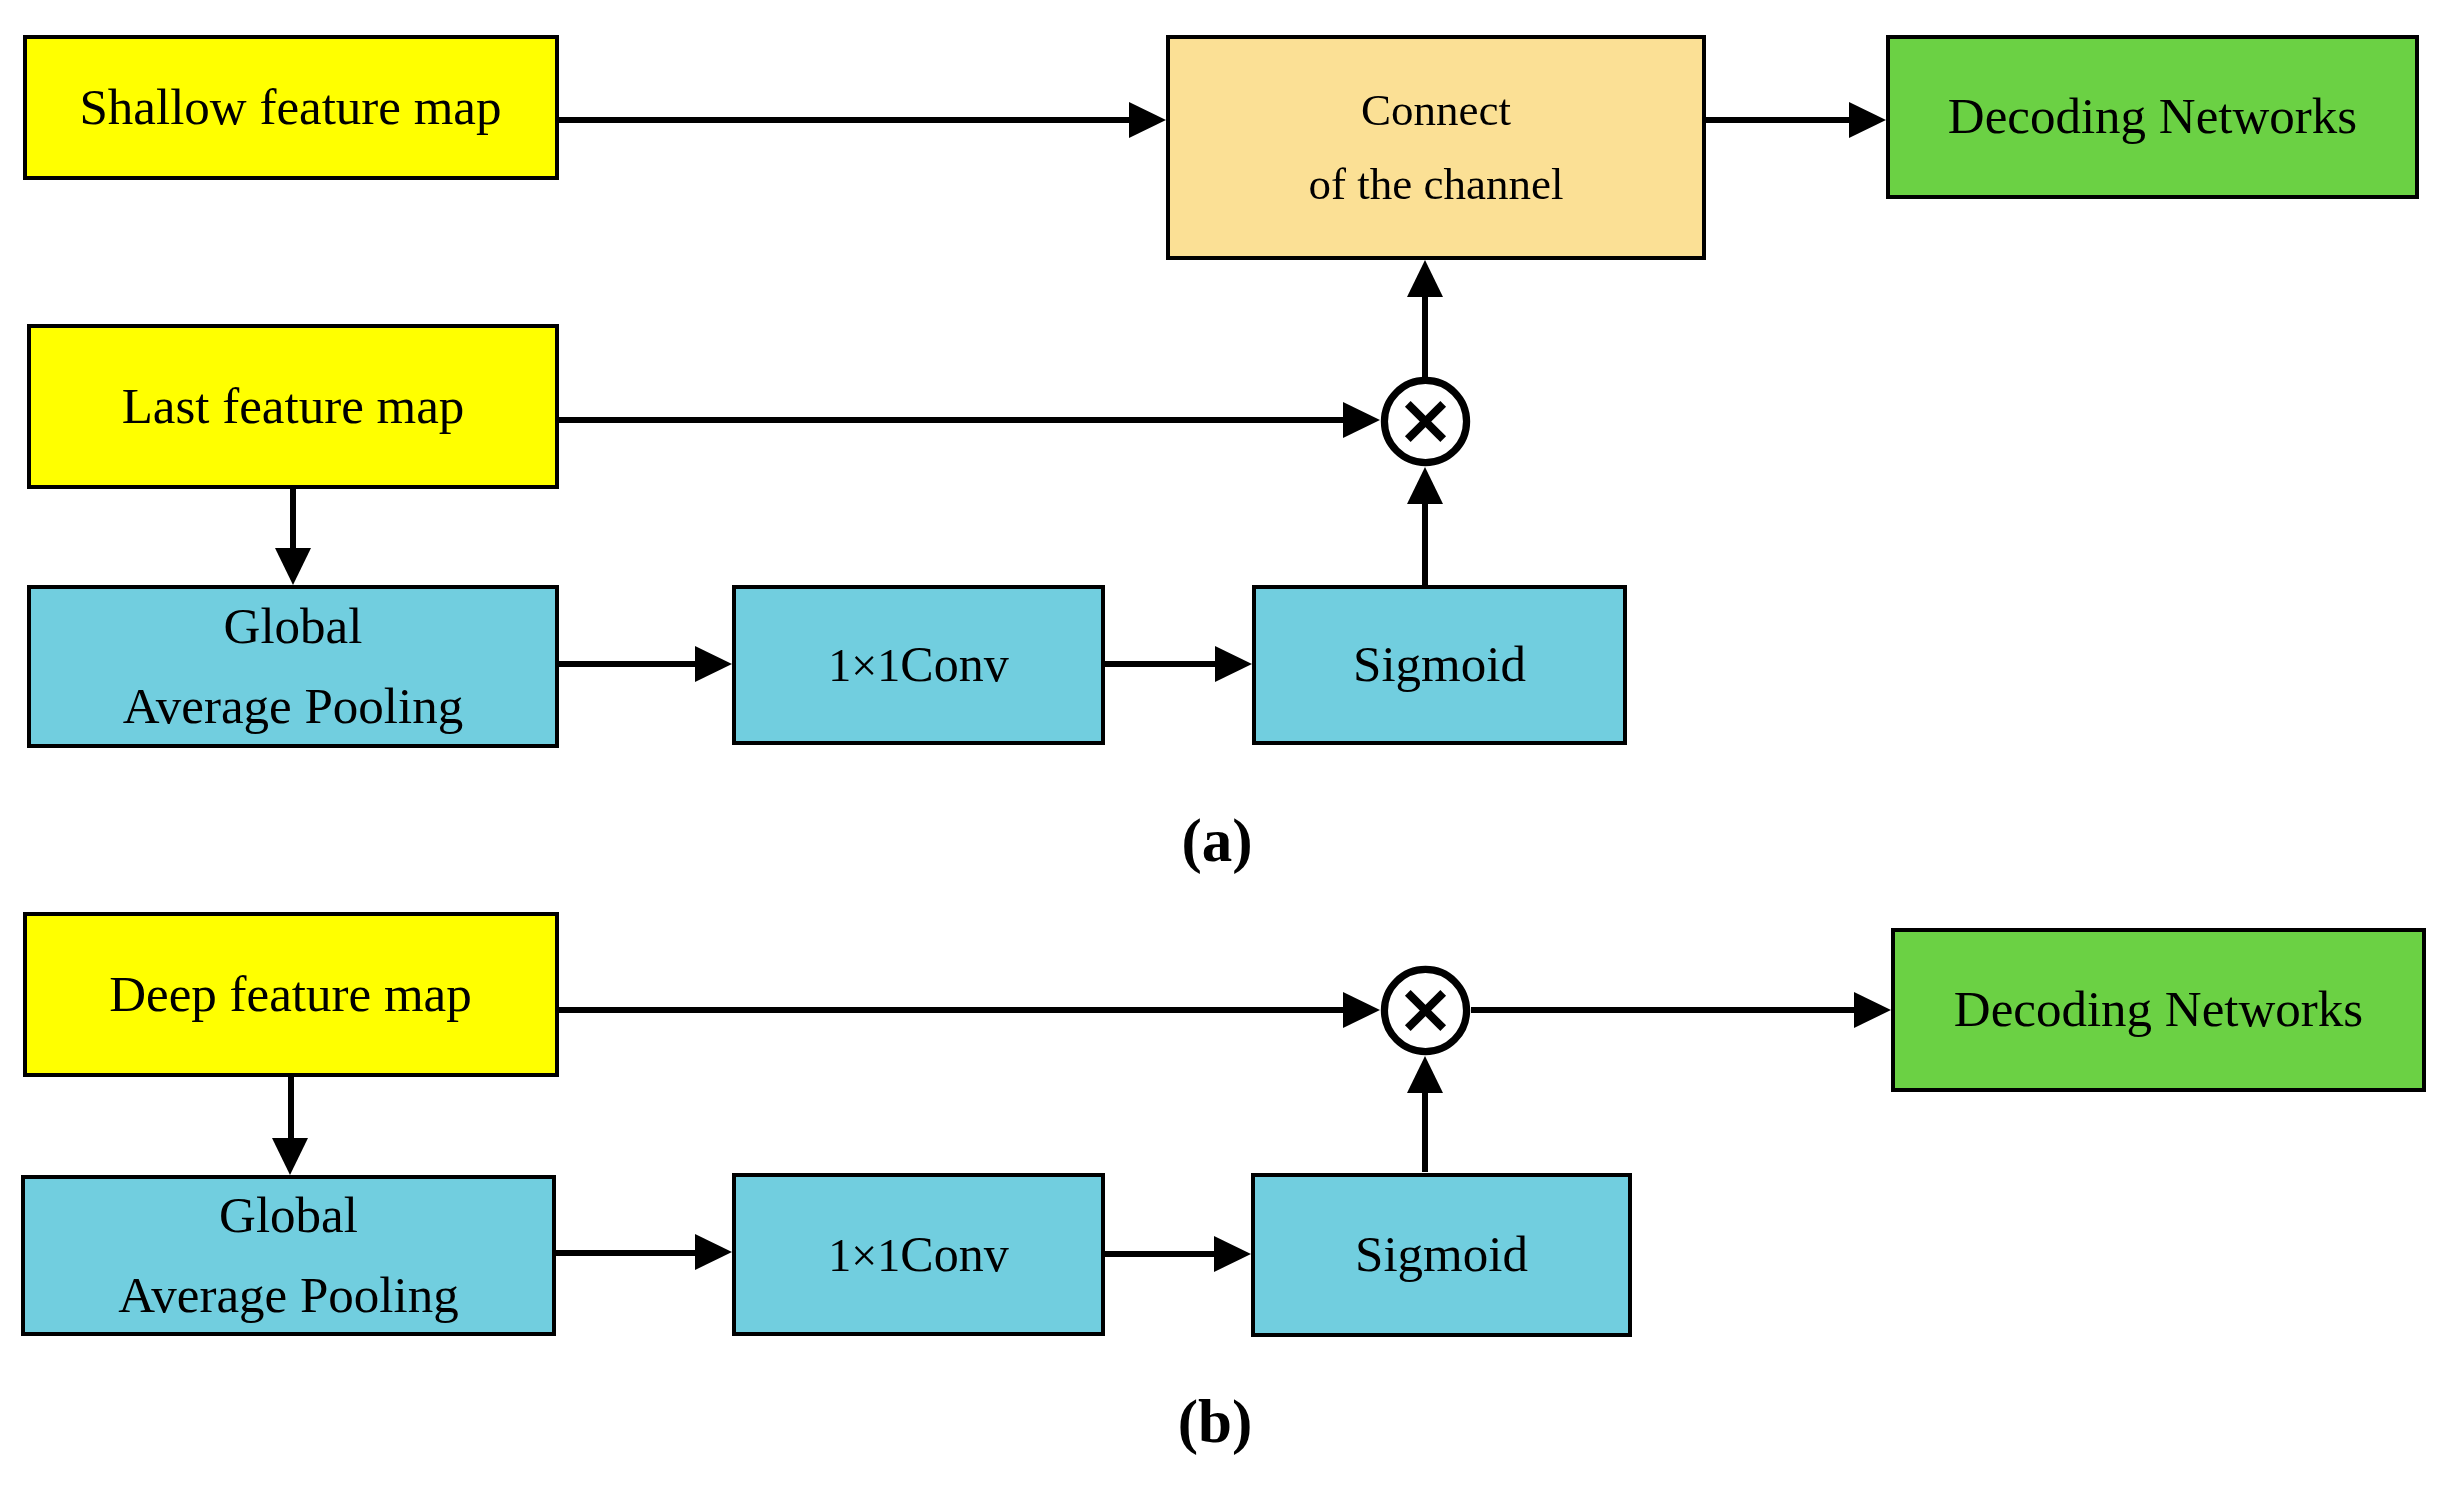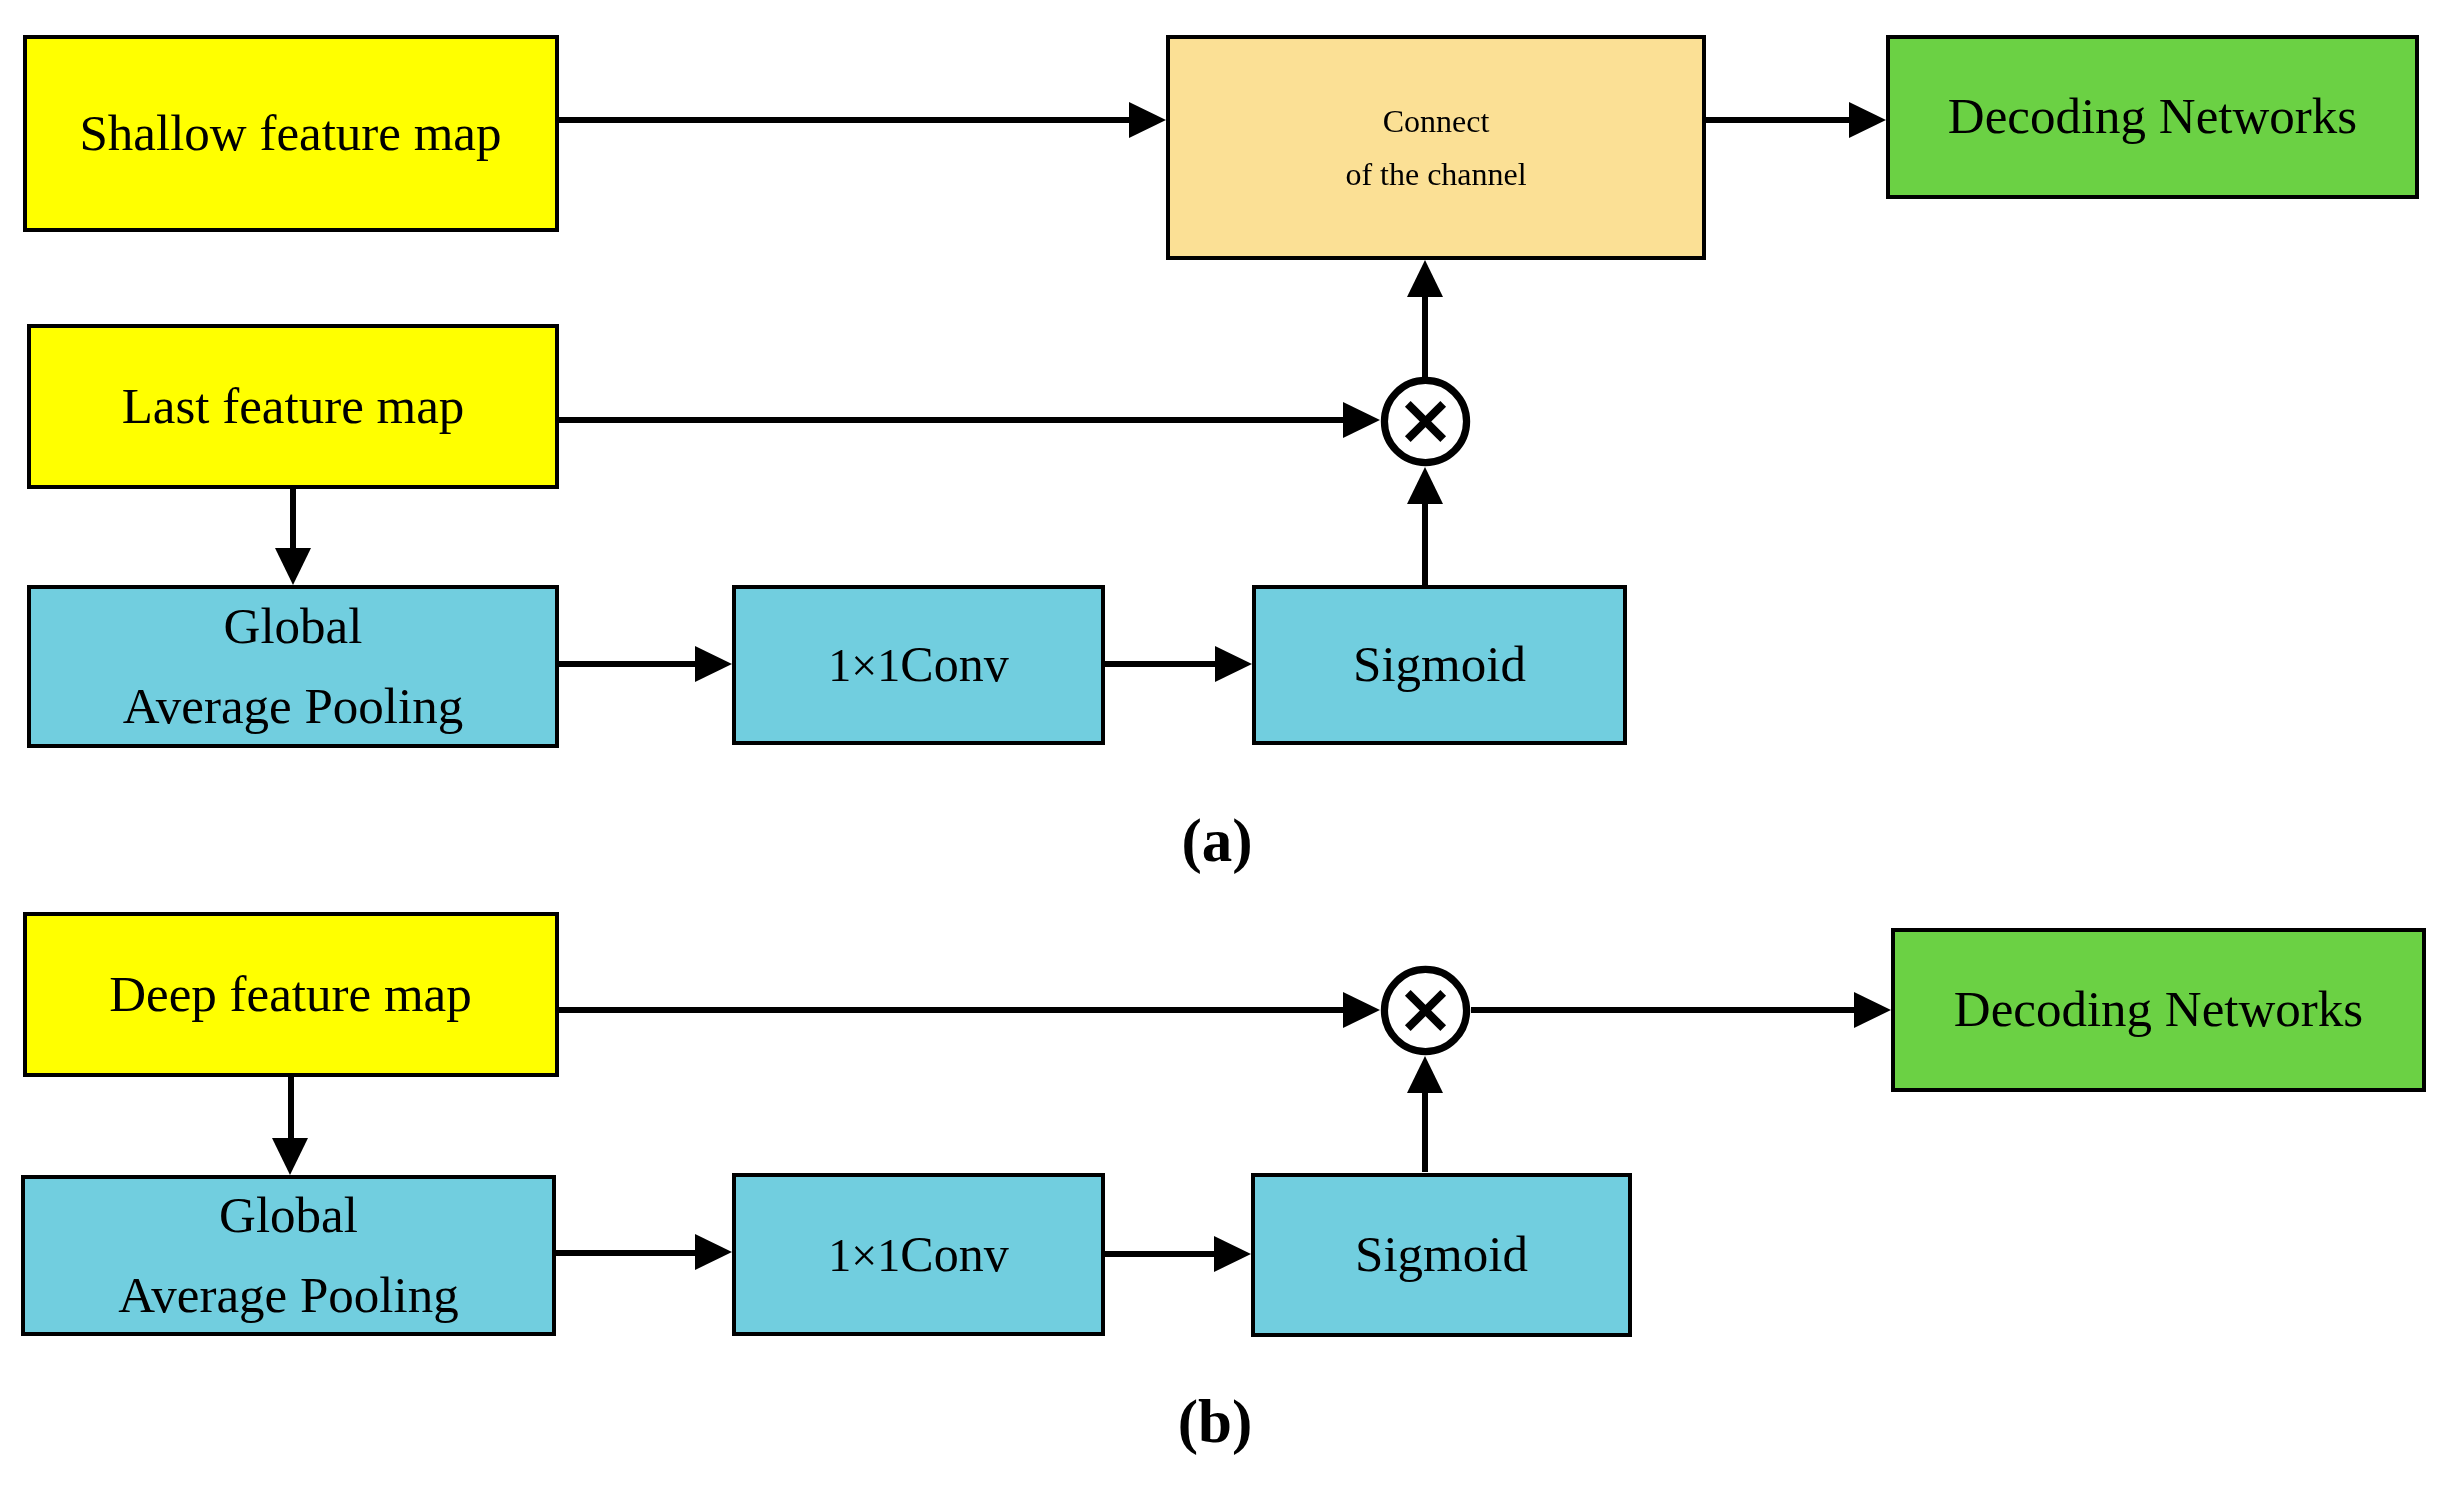--- a/index.html
+++ b/index.html
@@ -26,21 +26,21 @@
     justify-content: center;
     text-align: center;
     font-size: 51px;
     line-height: 1.2;
   }
   .yellow { background: #FFFF00; }
   .tan    { background: #FBE095; }
   .green  { background: #6BD144; }
   .cyan   { background: #71CEDF; }
 
-  .connect-text { font-size: 32px; line-height: 1.64; }
+  .connect-text { font-size: 45px; line-height: 1.64; }
   .gap-text     { line-height: 1.55; }
   .conv-small   { font-size: 46px; }
   .conv-main    { font-size: 50px; }
 
   .hline {
     position: absolute;
     height: 6.4px;
     background: #000000;
   }
   .vline {
@@ -80,21 +80,21 @@
     font-size: 61px;
     font-weight: bold;
     white-space: nowrap;
   }
 </style>
 </head>
 <body>
 
 <div id="stage">
 
-  <div class="box yellow" style="left:22.5px; top:35px; width:536px; height:197px;">
+  <div class="box yellow" style="left:22.5px; top:35px; width:536px; height:145px;">
     <div>Shallow feature map</div>
   </div>
 
   <div class="box tan" style="left:1166px; top:35px; width:540px; height:225px;">
     <div class="connect-text">
       <div>Connect</div>
       <div>of the channel</div>
     </div>
   </div>
 

